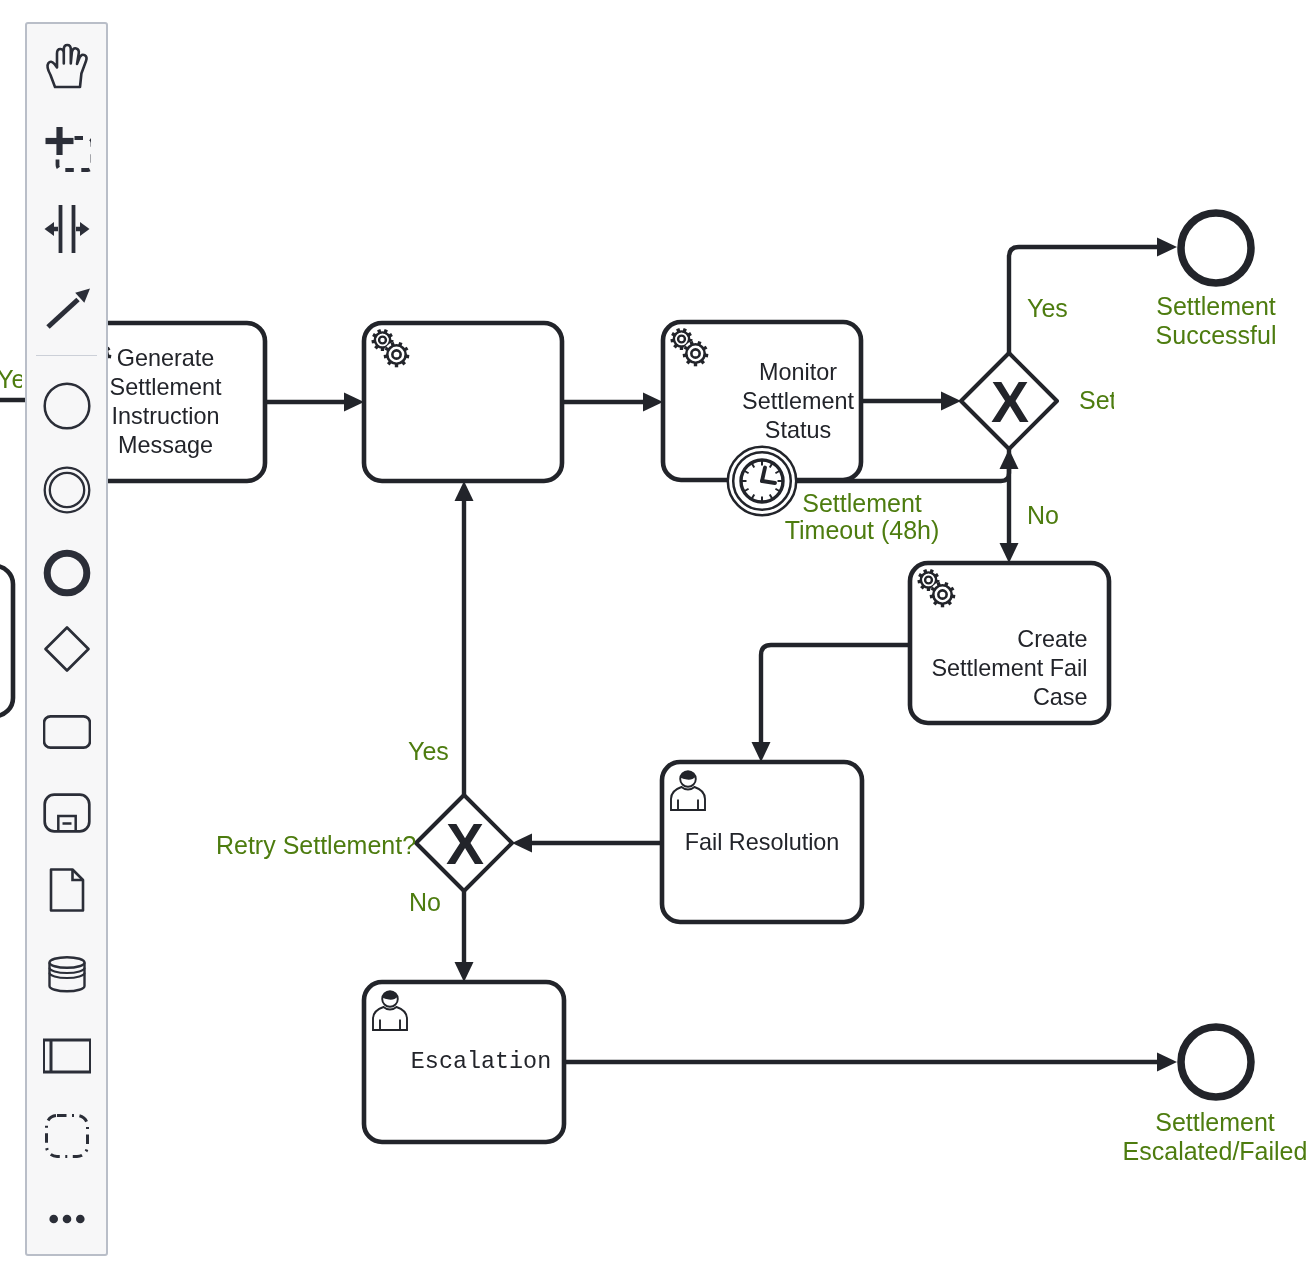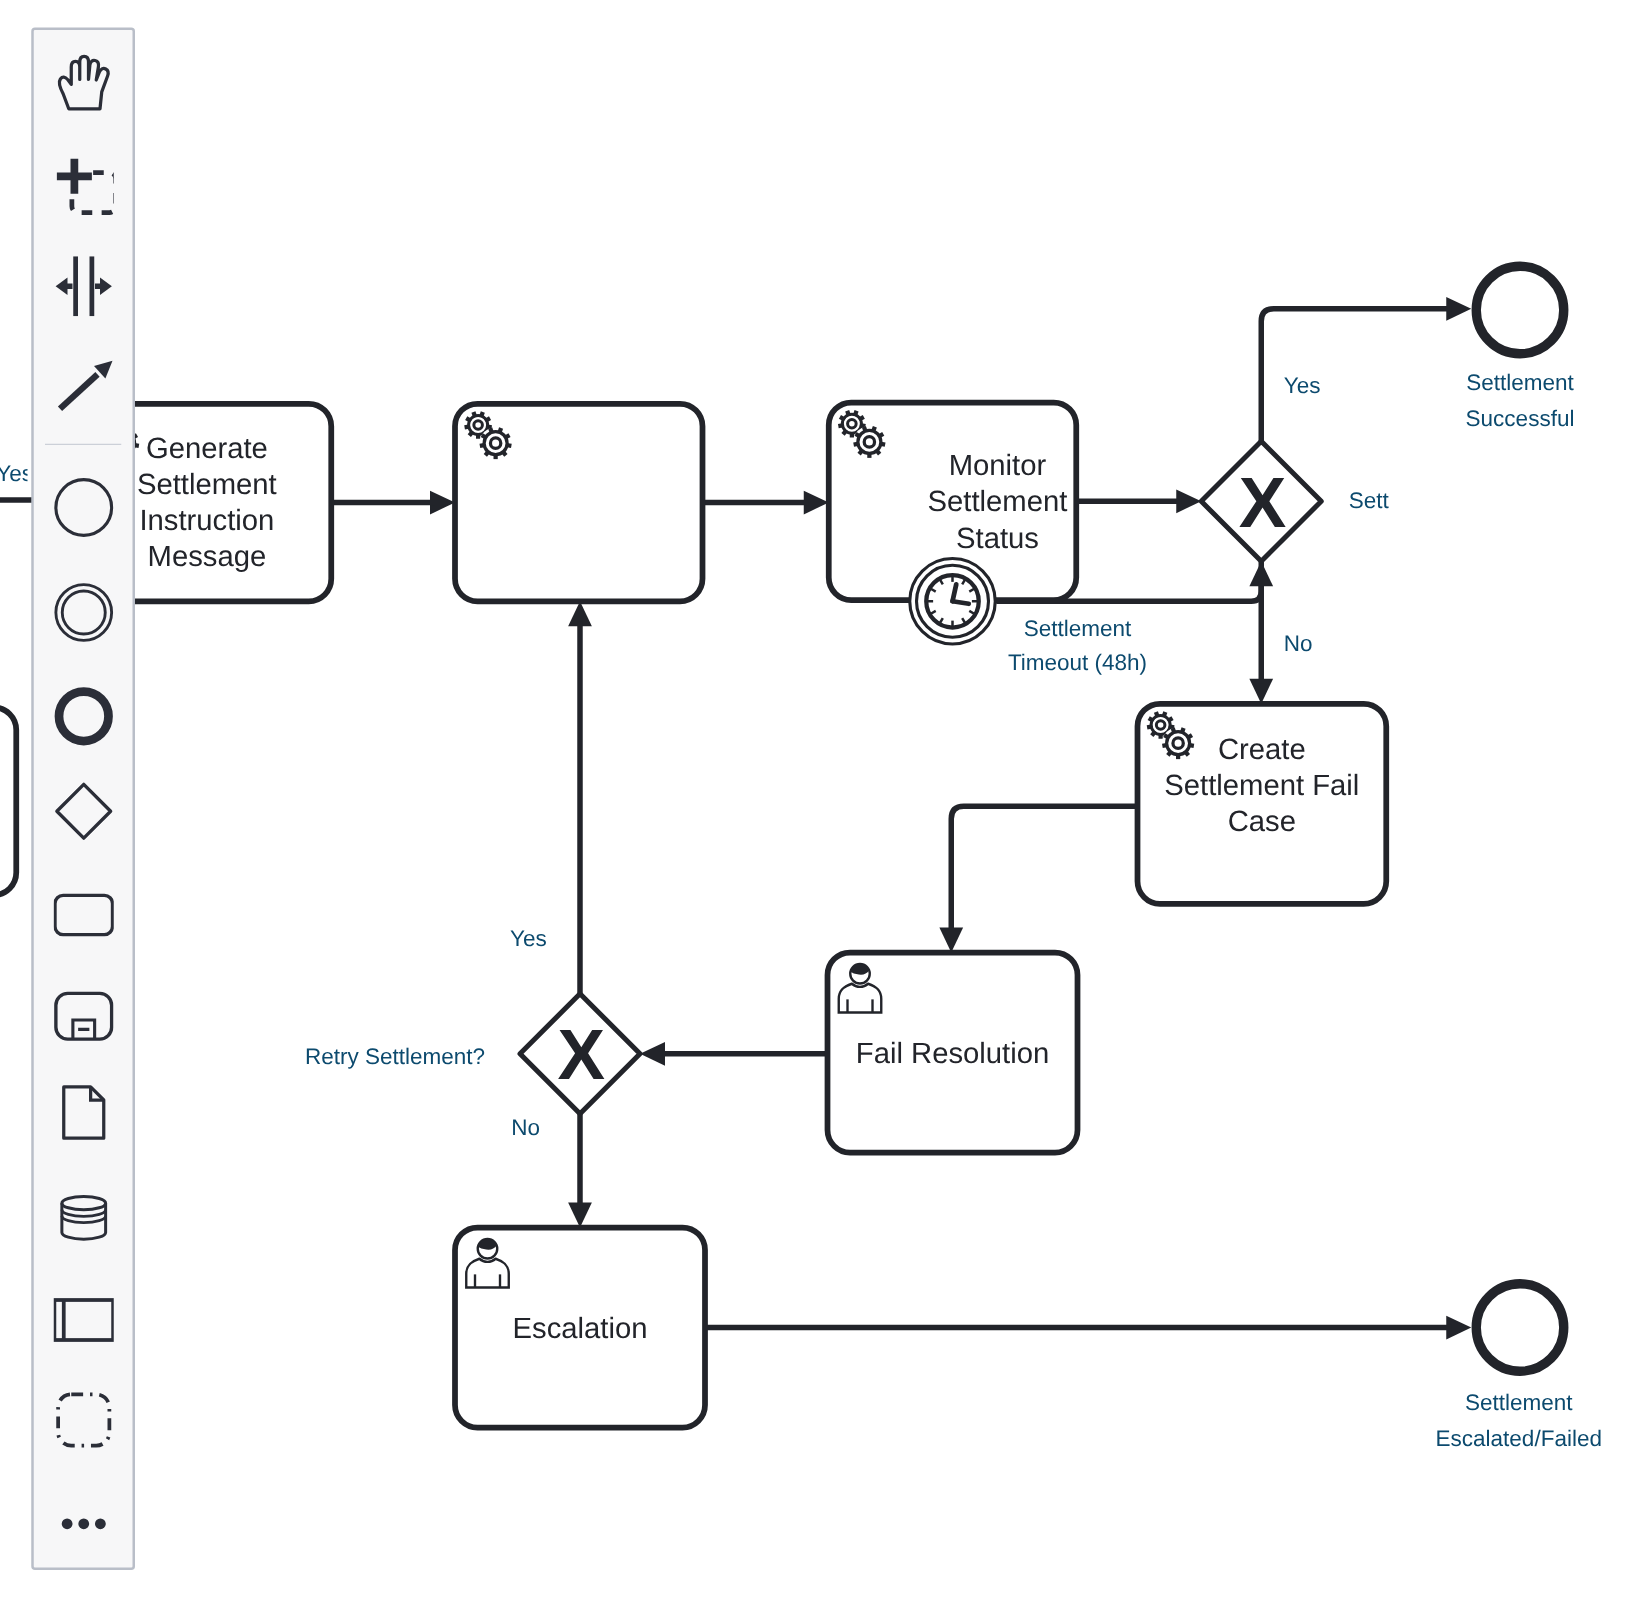--- a/index.html
+++ b/index.html
@@ -19,24 +19,24 @@
     align-items: center;
     justify-content: center;
     text-align: center;
     font-size: 23.4px;
     line-height: 29px;
     white-space: pre-line;
     color: #22242a;
   }
   .ext-label {
     position: absolute;
-    font-size: 18px;
+    font-size: 25px;
     line-height: 27px;
     white-space: pre-line;
-    color: #0c4a6e;
+    color: #4d7c0f;
   }
   .ext-label.center { text-align: center; transform: translateX(-50%); }
   .ext-label.clipped { overflow: hidden; white-space: nowrap; }
   #palette {
     position: absolute;
     left: 25px;
     top: 22px;
     width: 79px;
     height: 1230px;
     background: #f7f7f8;
@@ -282,25 +282,25 @@
       </g>
     </svg>
   <div id="labels-layer">
       <div class="node-label" style="left: 66px; top: 323px; width: 199px; height: 158px;">Generate
 Settlement
 Instruction
 Message</div>
       <div class="node-label" style="left: 699px; top: 322px; width: 198px; height: 158px;">Monitor
 Settlement
 Status</div>
-      <div class="node-label" style="left: 910px; top: 548px; width: 199px; height: 160px;">Create
+      <div class="node-label" style="left: 910px; top: 588px; width: 199px; height: 160px; text-align: right;">Create
 Settlement Fail
 Case</div>
       <div class="node-label" style="left: 662px; top: 762px; width: 200px; height: 160px;">Fail Resolution</div>
-      <div class="node-label" style="left: 364px; top: 982px; width: 200px; height: 160px;">Escalation</div>
+      <div class="node-label" style="left: 381px; top: 982px; width: 200px; height: 160px; font-family: Liberation Mono, monospace;">Escalation</div>
       <div class="ext-label clipped" style="top: 366px; left: -3px; width: 25px;">Yes</div>
       <div class="ext-label" style="top: 295px; left: 1027px;">Yes</div>
       <div class="ext-label clipped" style="top: 387px; left: 1079px; width: 35px;">Sett</div>
       <div class="ext-label" style="top: 502px; left: 1027px;">No</div>
       <div class="ext-label center" style="top: 490px; line-height: 26.5px; left: 862px;">Settlement
 Timeout (48h)</div>
       <div class="ext-label center" style="top: 292px; line-height: 28.5px; left: 1216px;">Settlement
 Successful</div>
       <div class="ext-label center" style="top: 832px; left: 316px;">Retry Settlement?</div>
       <div class="ext-label" style="top: 738px; left: 408px;">Yes</div>

